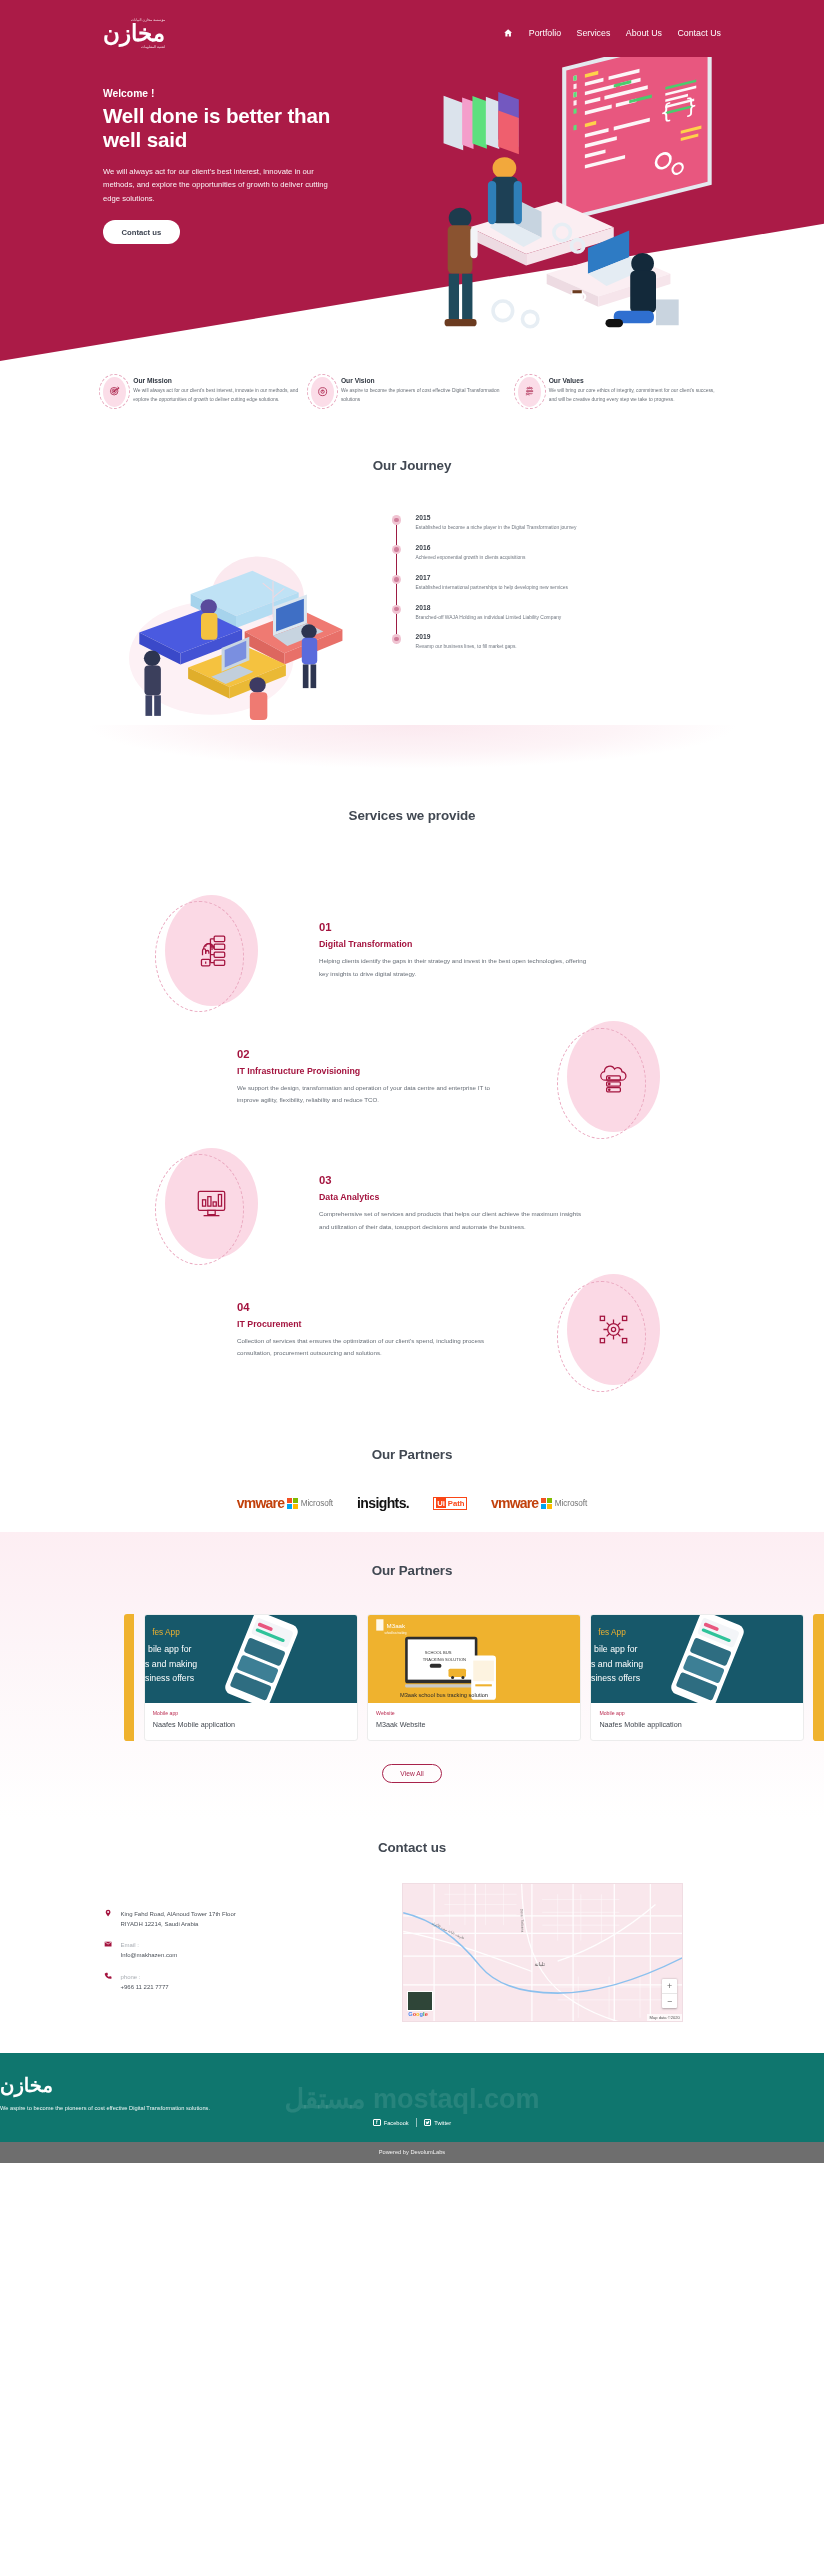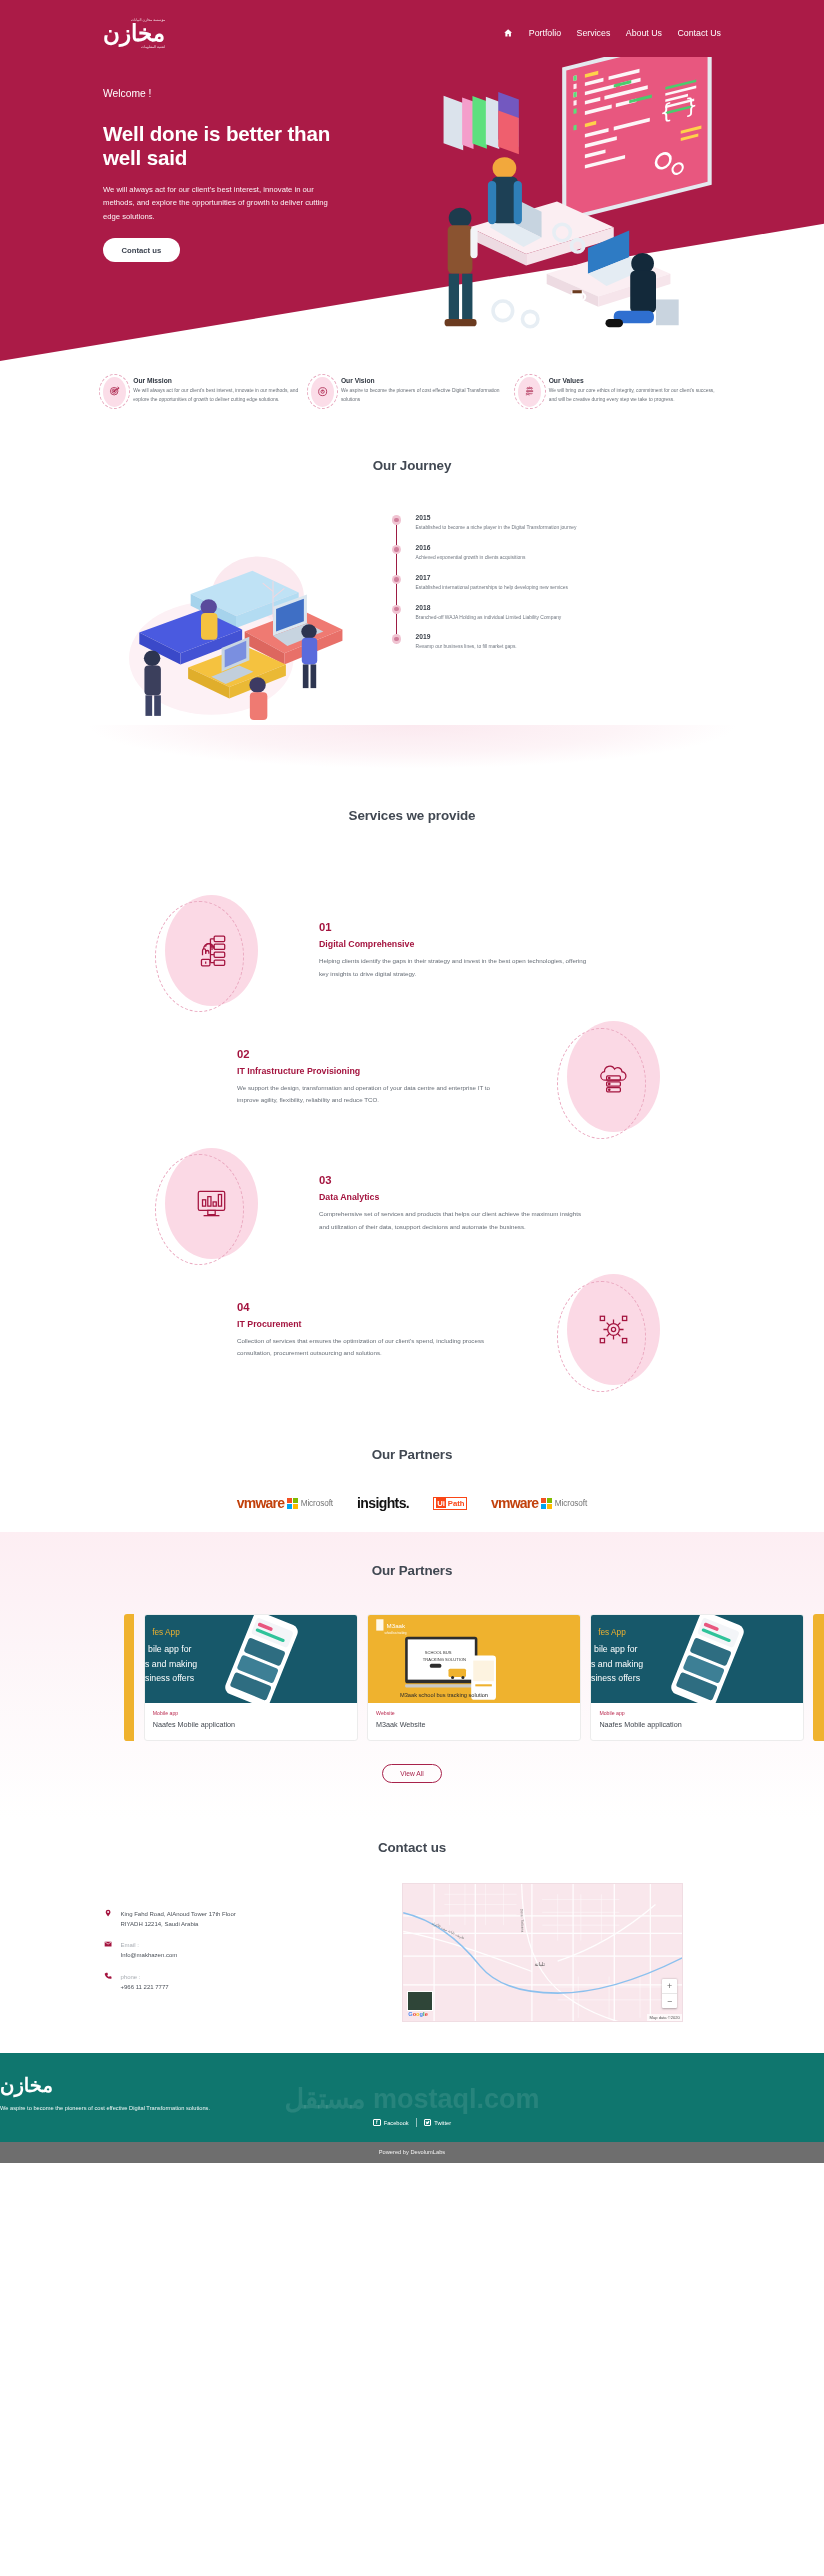--- a/index.html
+++ b/index.html
@@ -36,21 +36,21 @@
   .nav-links a {
     color:#fff; text-decoration:none; font-size:8.8px; font-weight:400;
   }
   .home-icon { width:10.3px; height:10.3px; display:inline-block; }
 
   .hero-inner {
     position:relative; z-index:4; padding:20.6px 103px 0 103px;
     display:flex;
   }
   .hero-text { width:242px; color:#fff; }
-  .welcome { font-size:10.3px; font-weight:400; margin-bottom:23px; }
+  .welcome { font-size:10.3px; font-weight:700; margin-bottom:5px; }
   .hero-h1 {
     font-size:20.6px; font-weight:700; line-height:1.18; margin-bottom:12.4px;
     letter-spacing:-0.2px;
   }
   .hero-p { font-size:7.7px; line-height:1.75; opacity:.95; margin-bottom:15.5px; width:227px;}
   .btn-white {
     display:inline-block; background:#fff; color:#3d4451;
     border:none; border-radius:15.5px; padding:7.2px 18.5px;
     font-size:7.7px; font-weight:600; cursor:pointer;
     font-family:"Liberation Sans", sans-serif;
@@ -545,21 +545,21 @@
               <path d="M20 32 a10 10 0 0 1 20 0"></path>
             <path d="M18 44 v-9 a3 3 0 0 1 6 0 v6"></path>
               <path d="M24 41 v-3 a3 3 0 0 1 6 0 v3"></path>
             <rect x="16" y="52" width="16" height="12" rx="2"></rect>
               <path d="M24 56 v4"></path>
           </svg>
         </div>
       </div>
       <div class="svc-txt">
         <div class="svc-num">01</div>
-        <div class="svc-name">Digital Comprehensive</div>
+        <div class="svc-name">Digital Transformation</div>
         <div class="svc-desc">Helping clients identify the gaps in their strategy and invest in the best open technologies, offering key insights to drive digital strategy.</div>
       </div>
     </div>
 
     <div class="svc-row rev">
       <div class="svc-art">
         <div class="blob">
           <svg viewBox="0 0 70 70" width="37" height="37" fill="none" stroke="#a4143f" stroke-width="2.4">
             <path d="M18 26 a10 10 0 0 1 19 -5 a8 8 0 0 1 14 5 a8 8 0 0 1 -1 16 H20 a8 8 0 0 1 -2 -16z"></path>
             <rect x="22" y="34" width="26" height="8" rx="2"></rect>

